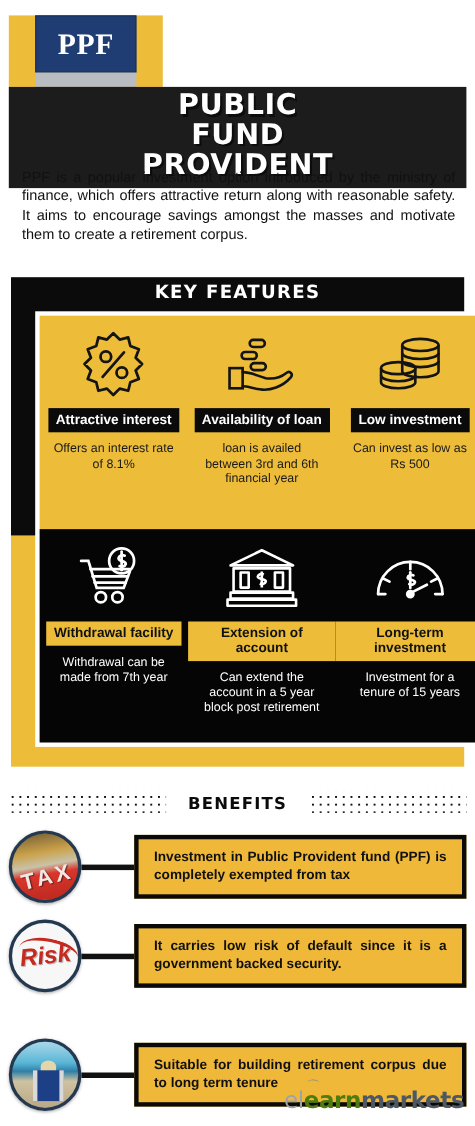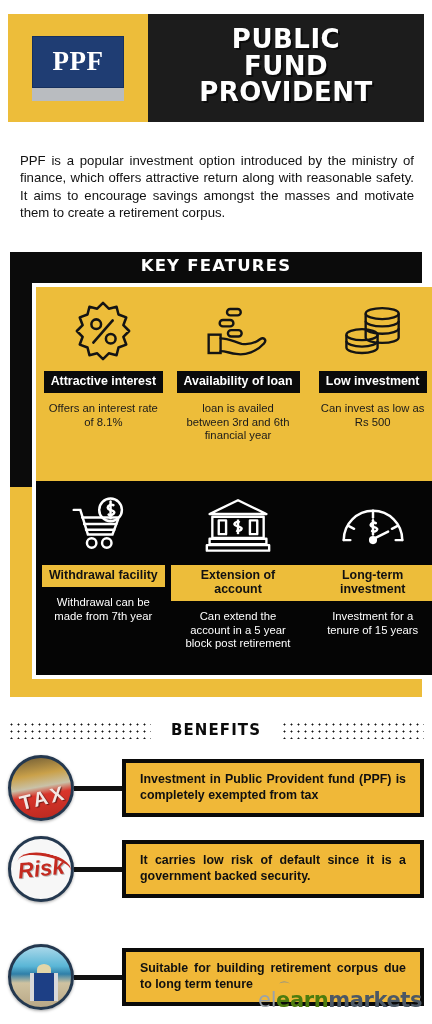--- a/index.html
+++ b/index.html
@@ -6,22 +6,23 @@
   html, body {
     width: 432px; height: 1024px;
     background: #ffffff;
     font-family: "Liberation Sans", sans-serif;
     overflow: hidden;
   }
   .page { position: relative; width: 432px; height: 1024px; background:#fff; }
 
   
   .header {
-    position:absolute; left:8px; top:14px; width:416px; height:108px;
+    position:absolute; left:8px; top:14px; width:416px; height:132px;
     display:flex;
+    flex-direction:column;
   }
   .header-logo-panel {
     width:140px; height:100%;
     background:#edbd3a;
     display:flex; align-items:center; justify-content:center;
   }
   .ppf-logo { width:92px; }
   .ppf-logo-main {
     background:#1f3d73;
     height:52px;

